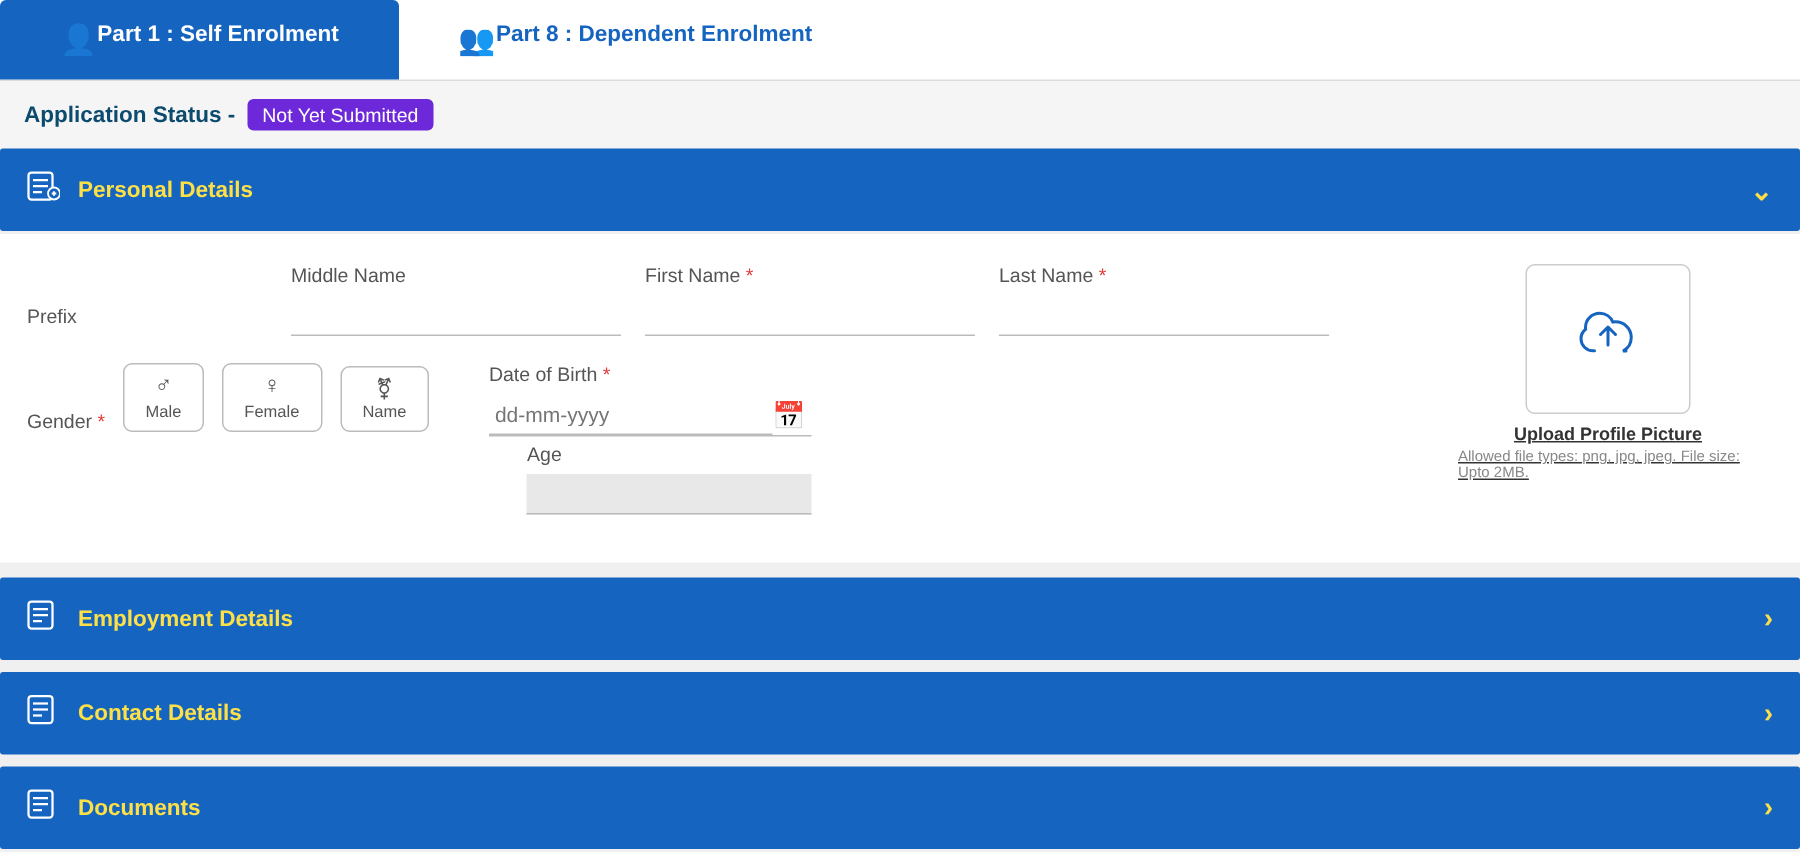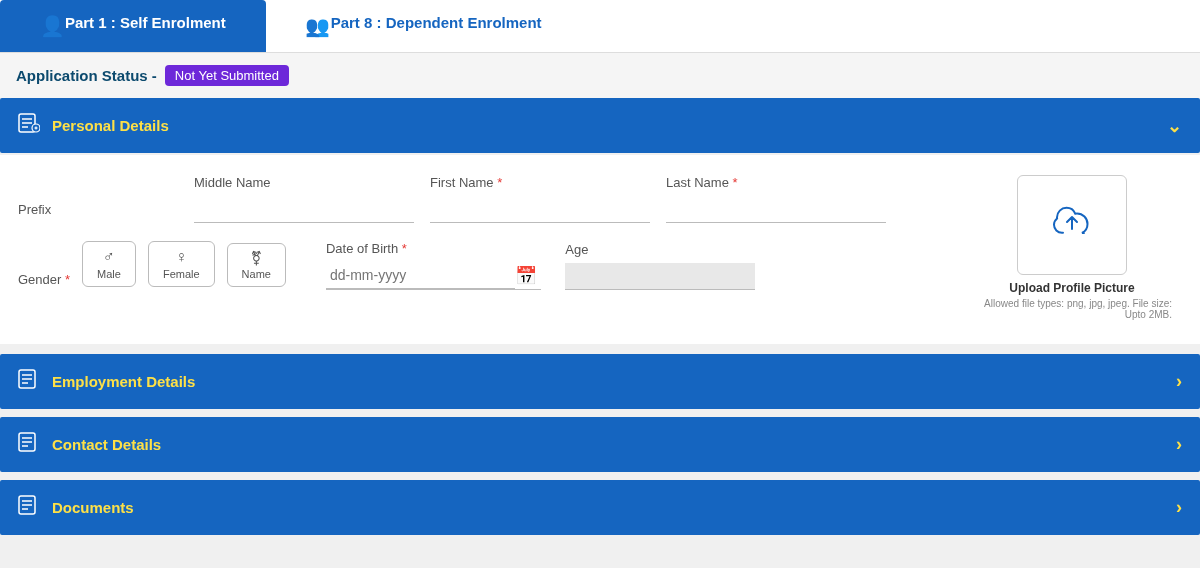--- a/index.html
+++ b/index.html
@@ -167,22 +167,23 @@
       gap: 2px;
       min-width: 52px;
     }
     .gender-option .gender-sym {
       font-size: 16px;
       color: #555;
     }
 
     .dob-age-group {
       display: flex;
-      gap: 24px;
+      gap: 4px;
       align-items: flex-end;
+      flex-direction: column;
     }
 
     .dob-field {
       position: relative;
     }
     .dob-input-wrapper {
       position: relative;
       display: flex;
       align-items: center;
       border-bottom: 1.5px solid #bbb;
@@ -234,30 +235,31 @@
     .upload-title {
       font-size: 12px;
       font-weight: 600;
       color: #333;
       margin-top: 6px;
     }
     .upload-hint {
       font-size: 10px;
       color: #888;
       max-width: 200px;
-      text-align: right;
+      text-align: left;
       margin-top: 3px;
     }
 
     .upload-section {
       display: flex;
       flex-direction: column;
       align-items: center;
       margin-left: auto;
       padding-right: 10px;
+      text-decoration: underline;
     }
 
     .section-gap {
       margin-bottom: 8px;
     }
 
     
     .main-form-layout {
       display: grid;
       grid-template-columns: 1fr auto;

